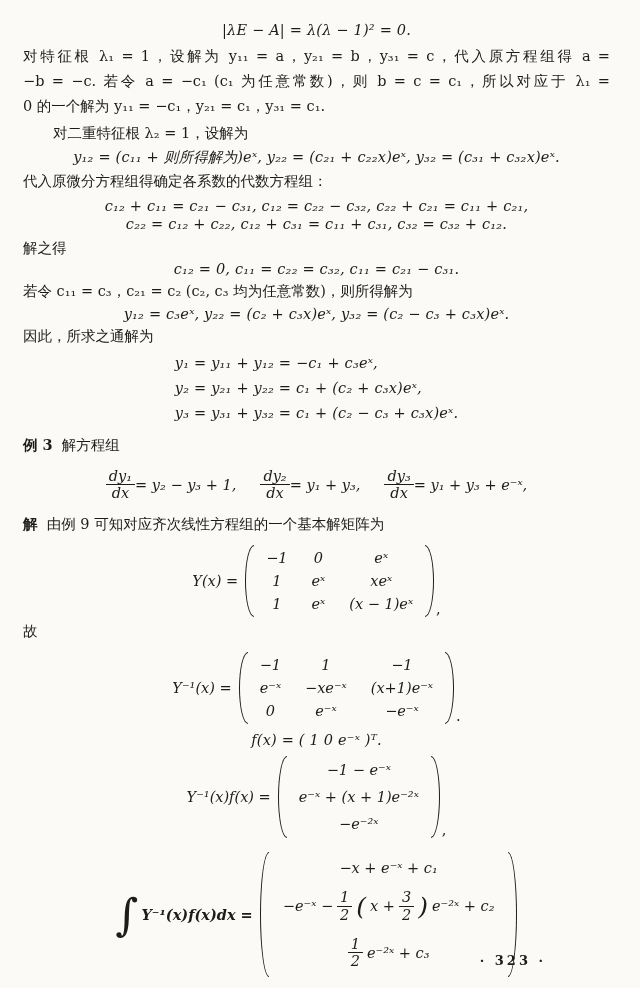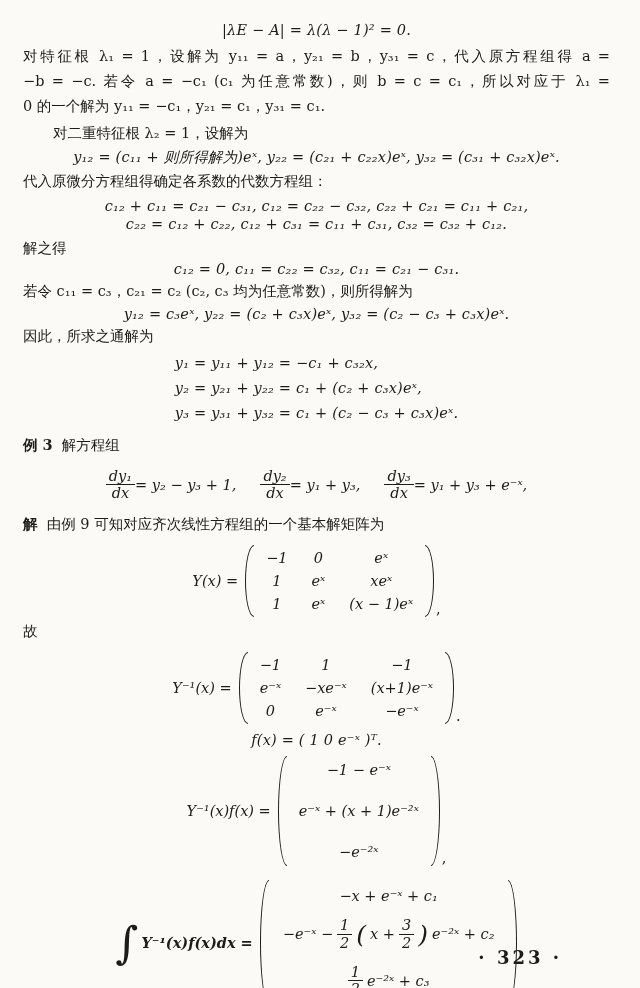--- a/index.html
+++ b/index.html
@@ -40,29 +40,29 @@
   .m-row { display:flex; justify-content:center; align-items:center; margin-top:8px; }
   .m-lhs { font-style:italic; margin-right:7px; }
   .m-after { align-self:flex-end; margin-left:2px; }
   .matrix { display:flex; align-items:stretch; }
   .paren-l { width:9px; border-left:1.8px solid var(--ink); border-top:1.8px solid var(--ink);
              border-bottom:1.8px solid var(--ink); border-radius:9px 0 0 9px / 50% 0 0 50%; }
   .paren-r { width:9px; border-right:1.8px solid var(--ink); border-top:1.8px solid var(--ink);
              border-bottom:1.8px solid var(--ink); border-radius:0 9px 9px 0 / 0 50% 50% 0; }
   .cells { display:grid; grid-template-columns:auto auto auto; column-gap:24px; row-gap:7px;
            padding:5px 12px; align-items:center; justify-items:center; font-style:italic; }
-  .col-cells { display:flex; flex-direction:column; gap:25px; padding:6px 12px; align-items:center; font-style:italic; }
+  .col-cells { display:flex; flex-direction:column; gap:11px; padding:6px 12px; align-items:center; font-style:italic; }
   .col-cells.wide { gap:13px; padding:8px 14px; }
 
   .int-row { display:flex; justify-content:center; align-items:center; margin-top:14px; }
   .int-sign { font-size:44px; line-height:.9; font-weight:400; margin-right:3px; font-style:normal; }
   .mixline { display:inline-flex; align-items:center; gap:4px; font-style:italic; }
   .bigp { font-size:25px; font-weight:300; line-height:1; }
 
-  .page-number { position:absolute; right:78px; bottom:20px; font-size:18px;
+  .page-number { position:absolute; right:94px; bottom:20px; font-size:13px;
                  letter-spacing:3px; font-weight:bold; }
 </style>
 </head>
 <body>
 
 <div class="page">
 
   <div class="eq center">|λE − A| = λ(λ − 1)² = 0.</div>
 
   <div class="text jline mt6">对特征根 λ₁ = 1，设解为 y₁₁ = a，y₂₁ = b，y₃₁ = c，代入原方程组得 a =</div>
@@ -77,21 +77,21 @@
   <div class="eq center mt2">c₂₂ = c₁₂ + c₂₂, c₁₂ + c₃₁ = c₁₁ + c₃₁, c₃₂ = c₃₂ + c₁₂.</div>
 
   <div class="text mt4">解之得</div>
   <div class="eq center">c₁₂ = 0, c₁₁ = c₂₂ = c₃₂, c₁₁ = c₂₁ − c₃₁.</div>
   <div class="text mt2">若令 c₁₁ = c₃，c₂₁ = c₂ (c₂, c₃ 均为任意常数)，则所得解为</div>
   <div class="eq center mt2">y₁₂ = c₃eˣ, y₂₂ = (c₂ + c₃x)eˣ, y₃₂ = (c₂ − c₃ + c₃x)eˣ.</div>
   <div class="text mt2">因此，所求之通解为</div>
 
   <div class="gen-block mt2">
     <div class="gen-inner eq">
-      <div>y₁ = y₁₁ + y₁₂ = −c₁ + c₃₂x,</div>
+      <div>y₁ = y₁₁ + y₁₂ = −c₁ + c₃eˣ,</div>
       <div>y₂ = y₂₁ + y₂₂ = c₁ + (c₂ + c₃x)eˣ,</div>
       <div>y₃ = y₃₁ + y₃₂ = c₁ + (c₂ − c₃ + c₃x)eˣ.</div>
     </div>
   </div>
 
   <div class="text mt6">
     <span class="bold">例 3</span>&nbsp;&nbsp;<span>解方程组</span>
   </div>
 
   <div class="ode-row">

